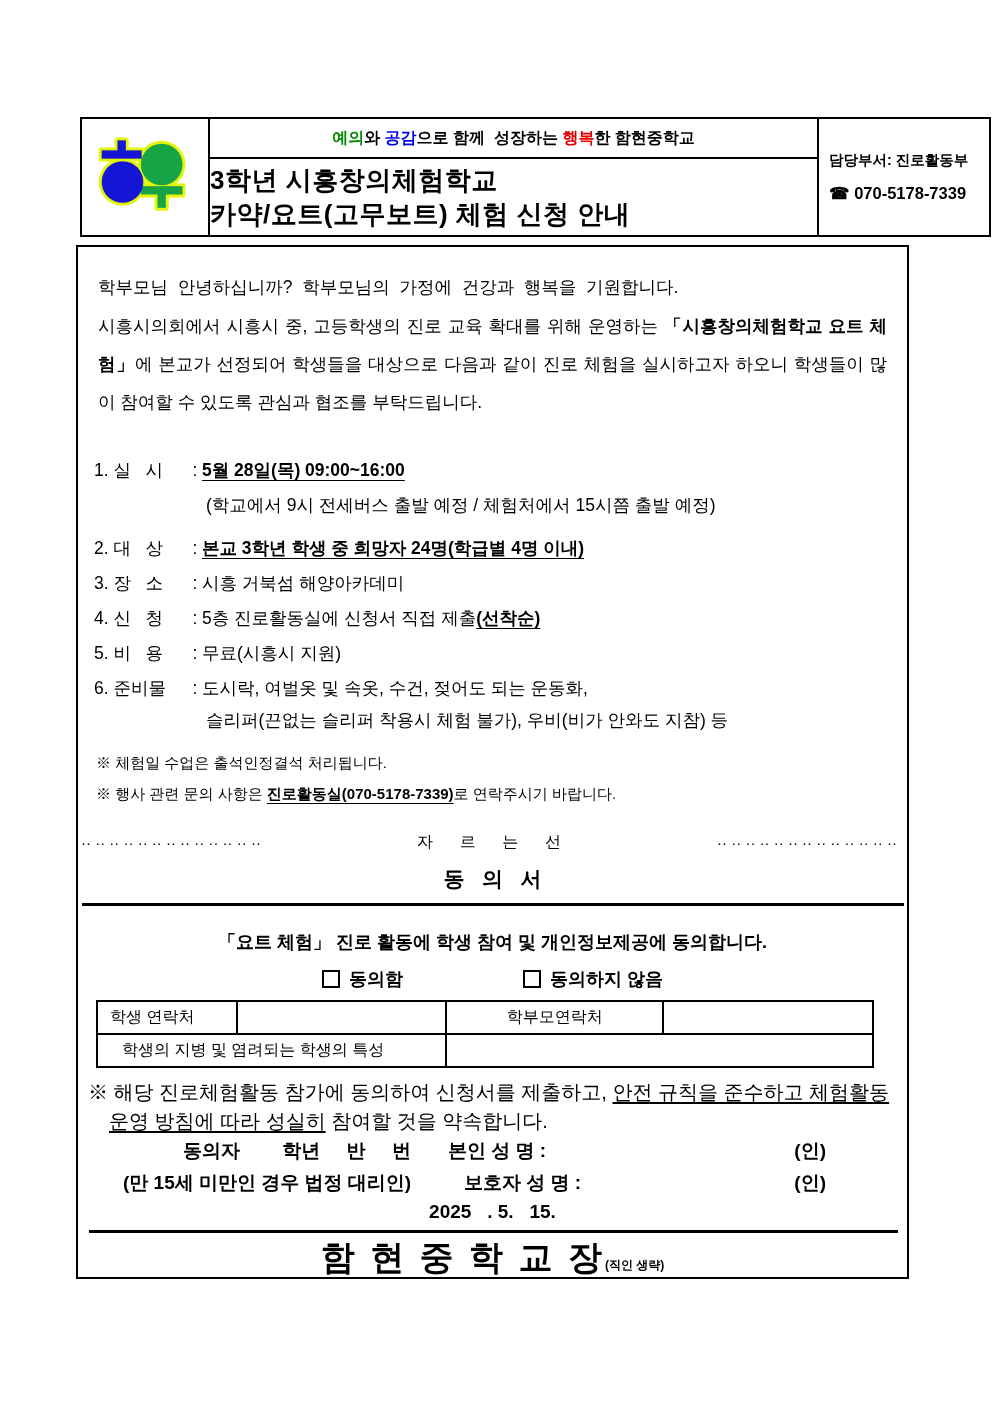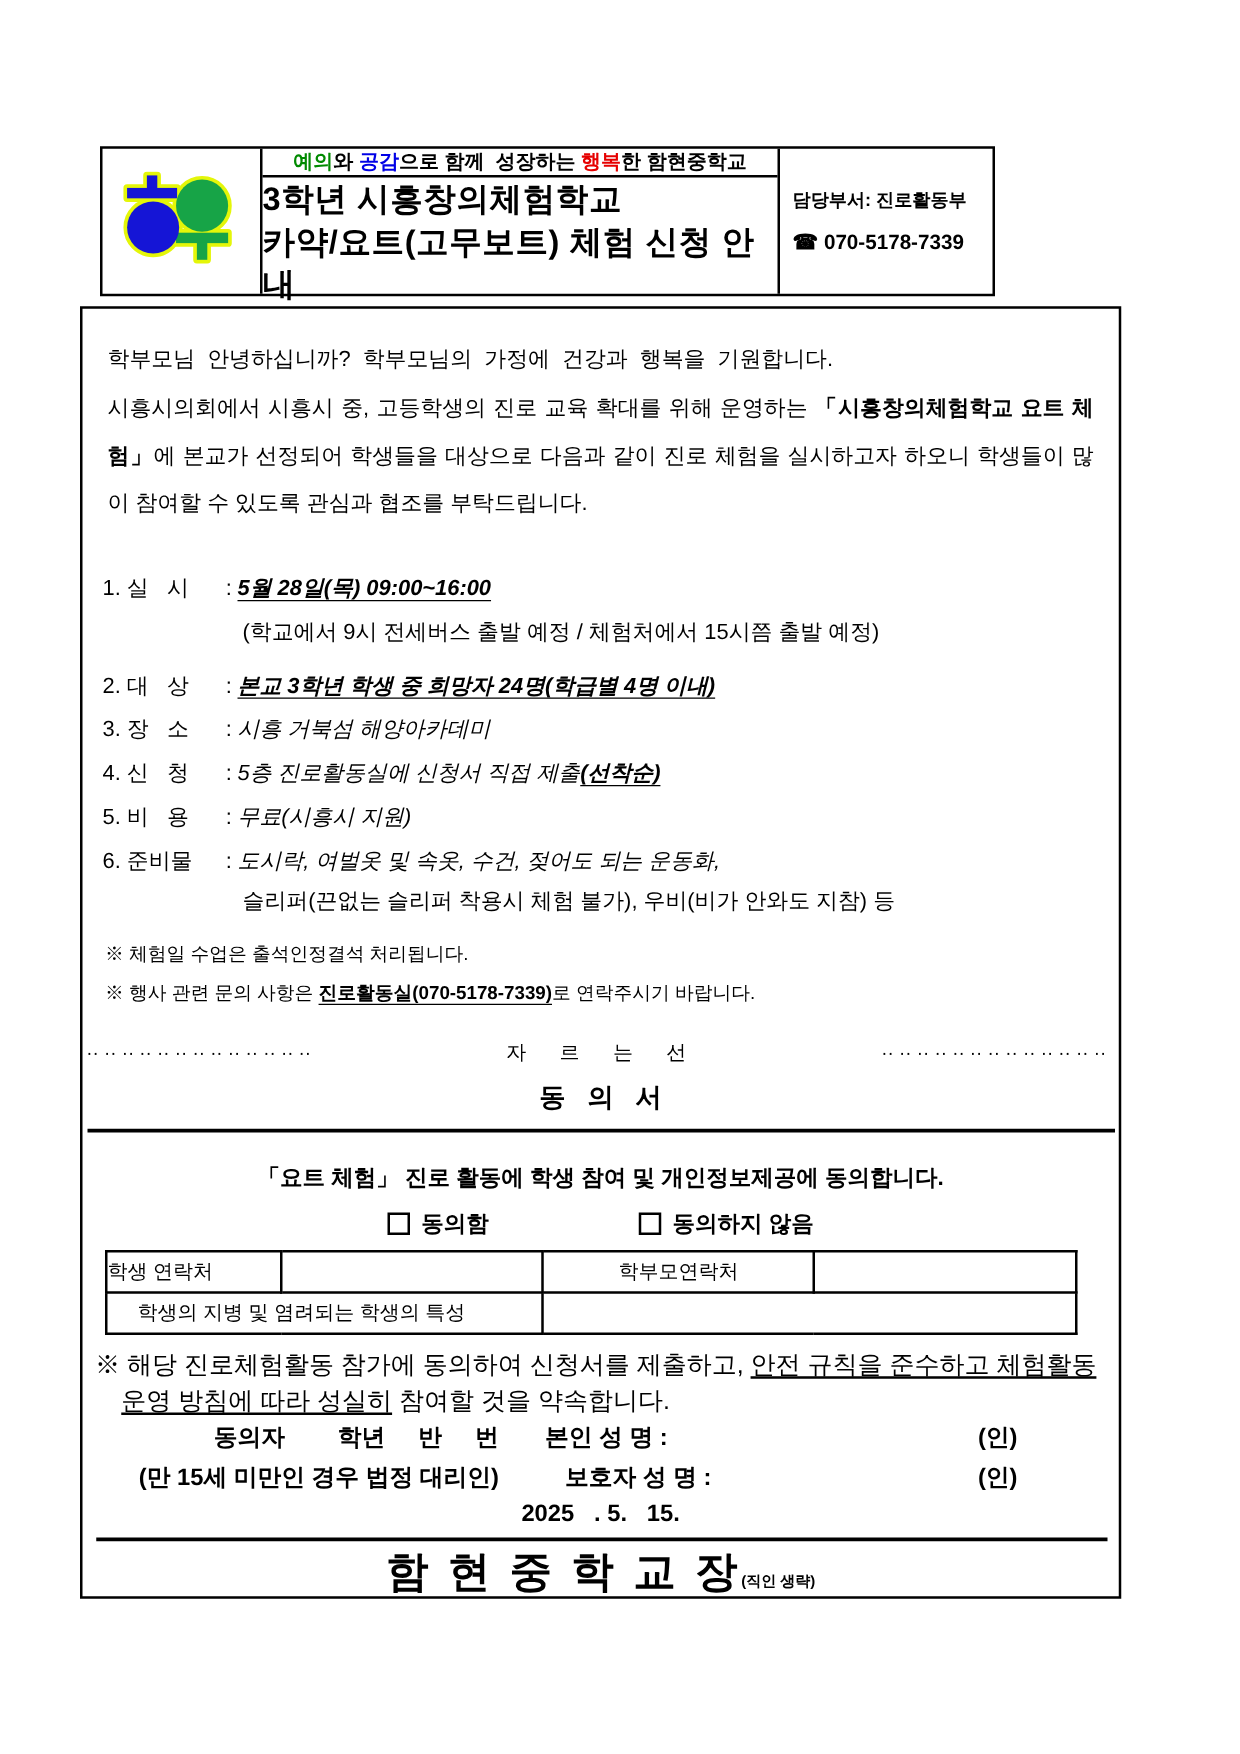--- a/index.html
+++ b/index.html
@@ -3,21 +3,21 @@
 <meta charset="utf-8">
 <style>
   html,body { margin:0; padding:0; background:#ffffff; }
   .page {
     position:relative; width:992px; height:1403px; background:#fff;
     font-family:"Liberation Sans", sans-serif; color:#000;
   }
 
   
   .header-box {
-    position:absolute; left:80px; top:117px; width:716px; height:120px;
+    position:absolute; left:80px; top:117px; width:911px; height:120px;
     border:2px solid #000; box-sizing:border-box; display:flex; background:#fff;
   }
   .logo-cell { width:128px; border-right:2px solid #000; display:flex; align-items:center; justify-content:center; box-sizing:border-box; }
   .title-cell { flex:1; border-right:2px solid #000; display:flex; flex-direction:column; box-sizing:border-box; min-width:0; }
   .slogan {
     height:40px; border-bottom:2px solid #000; box-sizing:border-box;
     display:flex; align-items:center; justify-content:center;
     font-weight:700; font-size:16px; white-space:pre;
   }
   .slogan .green { color:#008a00; }
@@ -29,35 +29,35 @@
   }
   .dept-cell {
     width:170px; box-sizing:border-box; display:flex; flex-direction:column; justify-content:center;
     gap:14px; padding-left:10px; font-weight:700;
   }
   .dept-line { font-size:14.5px; white-space:pre; }
   .phone-line { font-size:16.5px; white-space:pre; }
 
   
   .main-box {
-    position:absolute; left:64px; top:245px; width:833px; height:1034px;
+    position:absolute; left:76px; top:245px; width:833px; height:1034px;
     border:2px solid #000; box-sizing:border-box; padding:0 16px; background:#fff; overflow:hidden;
   }
   p { margin:4px; }
   .greeting { margin:28px 0 0 4px; font-size:17.5px; white-space:pre; }
   .intro-body { margin:8px 4px 0 4px; font-size:17.5px; line-height:38px; text-align:justify; }
   .b { font-weight:700; }
   .bu { font-weight:700; text-decoration:underline; text-underline-offset:4px; }
   .ul { text-decoration:underline; text-underline-offset:3px; }
 
   .detail-list { margin-top:32px; font-size:17.5px; }
   .ditem { display:flex; line-height:35px; }
   .ditem .lbl { flex:none; width:94px; white-space:pre; }
   .ditem .colon { flex:none; width:14px; text-align:center; }
-  .ditem .val { white-space:pre;font-style:italic; }
+  .ditem .val { white-space:pre; }
   .dsub { padding-left:112px; line-height:35px; white-space:pre; }
   .dsub.tight { line-height:28px; }
   .mt8 { margin-top:8px; }
 
   .note { margin:20px 0 0 2px; font-size:15px; }
   .note + .note { margin-top:12px; }
 
   .cutline {
     display:flex; justify-content:space-between; align-items:center;
     margin:28px -6px 0 -13px; font-size:15px; white-space:pre; overflow:hidden;
@@ -66,21 +66,21 @@
 
   .consent-title { margin-top:12px; text-align:center; font-weight:800; font-size:21px; line-height:28px; white-space:pre; }
   .rule  { border-top:3px solid #000; margin:10px -13px 0 -12px; }
   .statement { margin-top:24px; text-align:center; font-weight:700; font-size:18px; line-height:24px; }
   .checkboxes { margin-top:14px; display:flex; justify-content:center; gap:120px; font-weight:700; font-size:18px; line-height:22px; }
   .cb { display:inline-flex; align-items:center; gap:9px; }
   .cb .box { width:14px; height:14px; border:2px solid #000; display:inline-block; background:#fff; }
 
   .contact-table { border-collapse:collapse; width:778px; margin:10px 0 0 2px; table-layout:fixed; }
   .contact-table td { border:2px solid #000; height:33px; font-size:16px; padding:0; box-sizing:border-box; }
-  td.lab1 { }
+  td.lab1 { padding-left:12px; }
   td.labc { text-align:center; }
   td.lab2 { padding-left:24px; }
 
   .promise { margin:10px 0 0 -6px; font-size:20px; line-height:29px; padding-left:21px; text-indent:-21px; }
 
   .signrow { position:relative; margin-top:6px; font-weight:700; font-size:19px; height:26px; line-height:26px; white-space:pre; }
   .signrow.s1 { margin-top:2px; padding-left:89px; }
   .signrow.s2 { padding-left:29px; }
   .seal { position:absolute; right:65px; top:0; }
   .date-line { margin-top:4px; text-align:center; font-weight:700; font-size:19px; line-height:24px; white-space:pre; }

